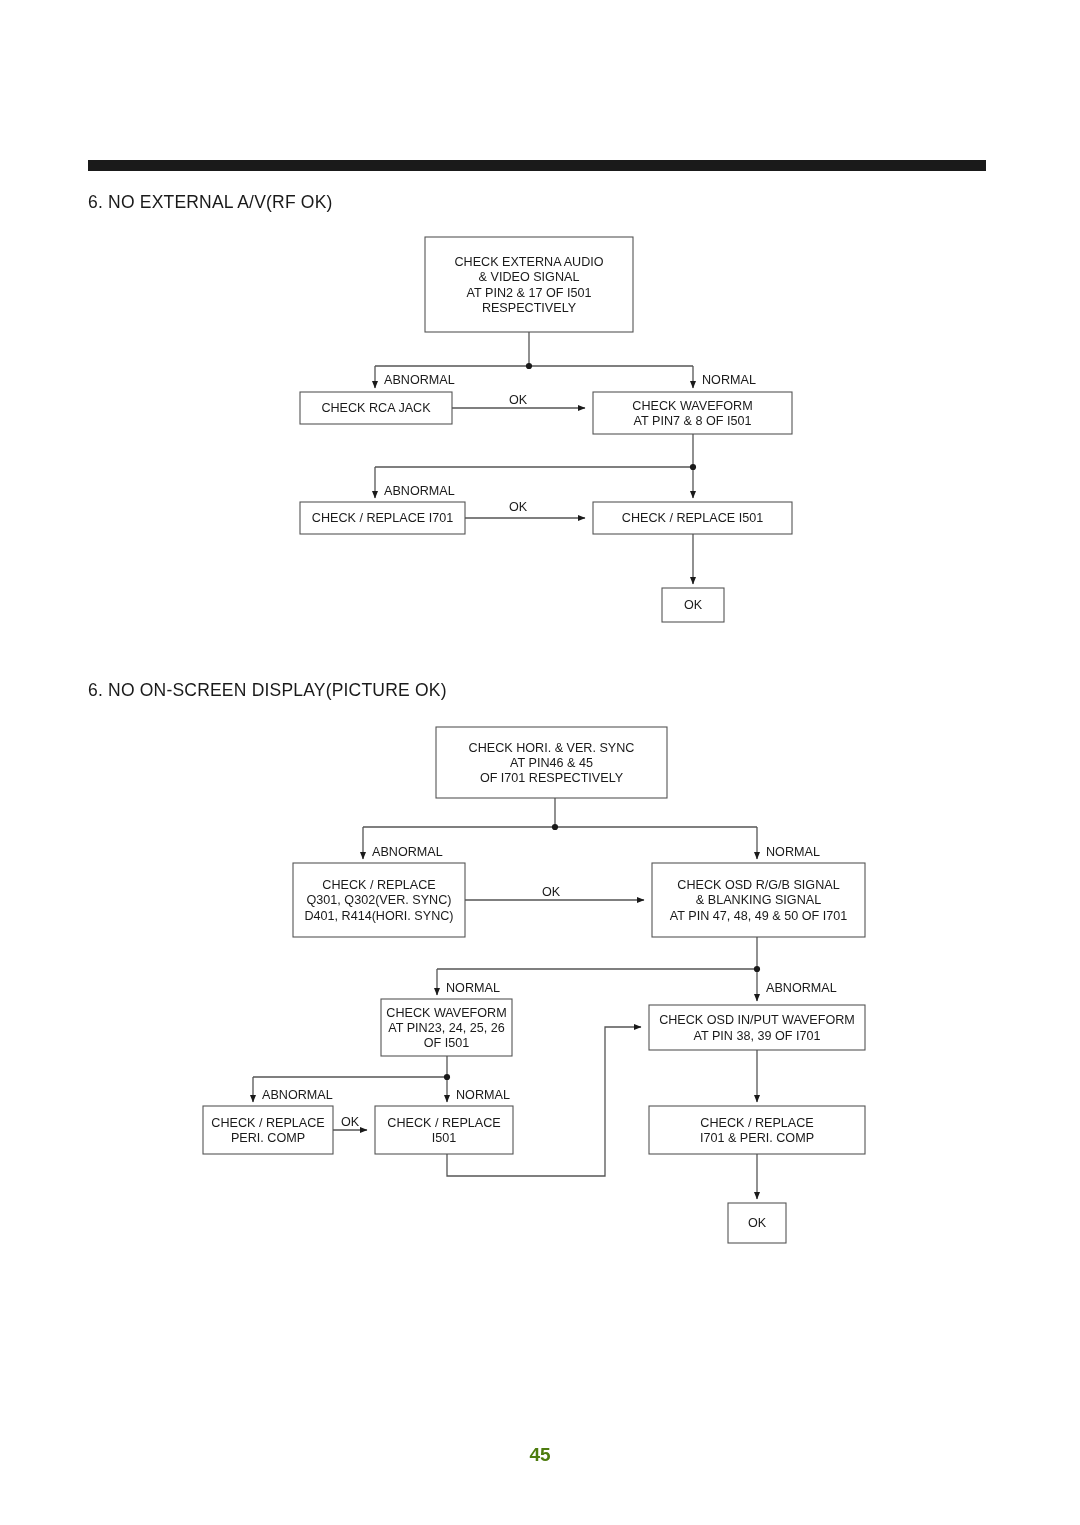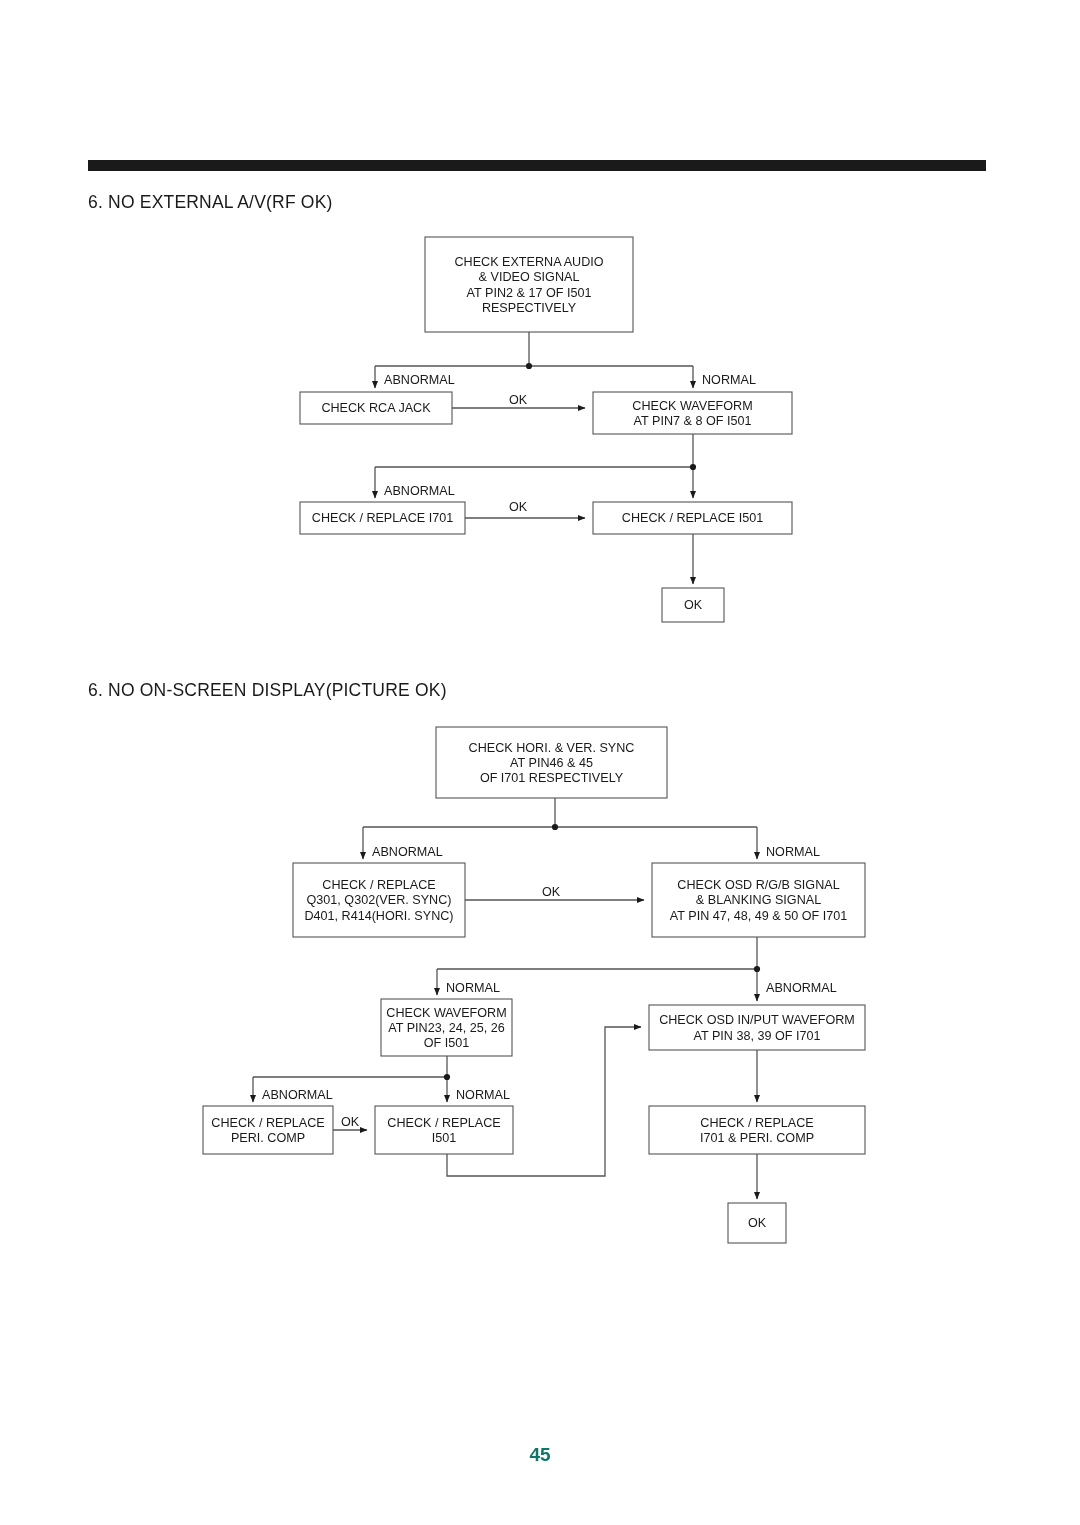--- a/index.html
+++ b/index.html
@@ -40,21 +40,21 @@
   #title-6 { left: 88px; top: 192px; }
   #title-7 { left: 88px; top: 680px; }
   .page-number {
     position: absolute;
     left: 0;
     top: 1444px;
     width: 1080px;
     text-align: center;
     font-size: 19px;
     font-weight: bold;
-    color: #0f766e;
+    color: #4d7c0f;
   }
   svg.flow {
     position: absolute;
     left: 0;
     top: 0;
     width: 1080px;
     height: 1525px;
     overflow: visible;
   }
   svg.flow text {

